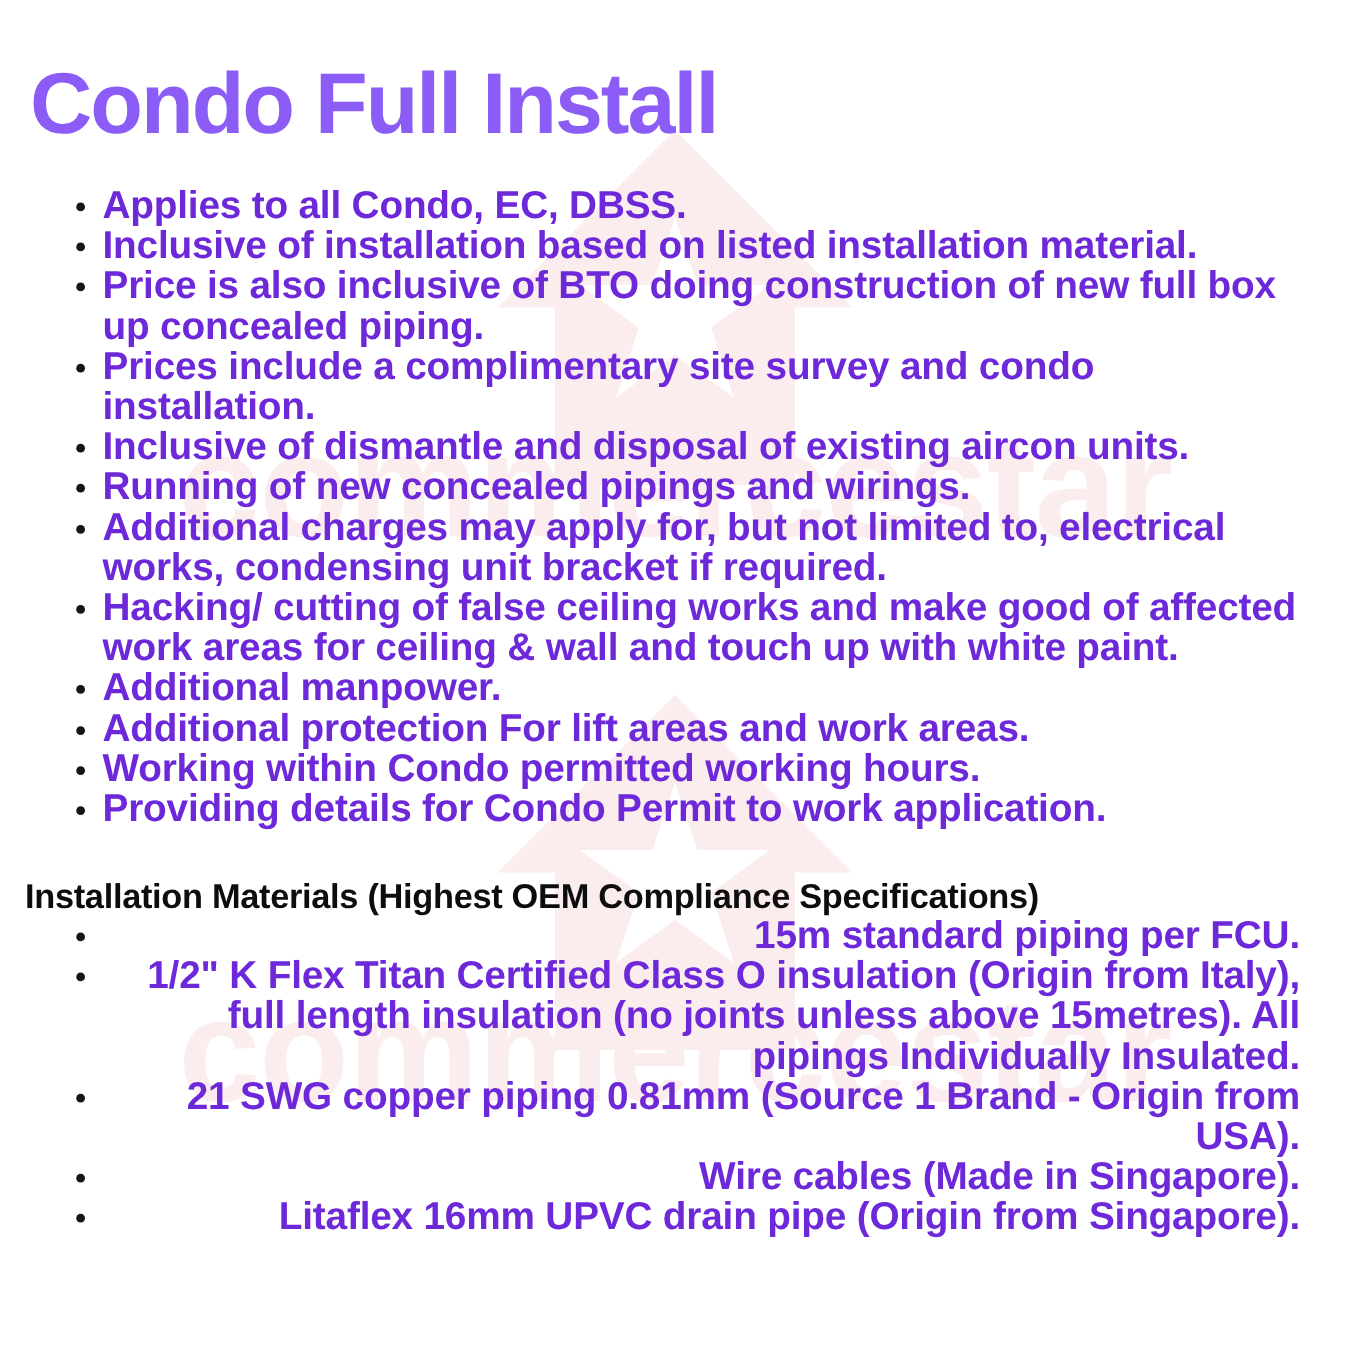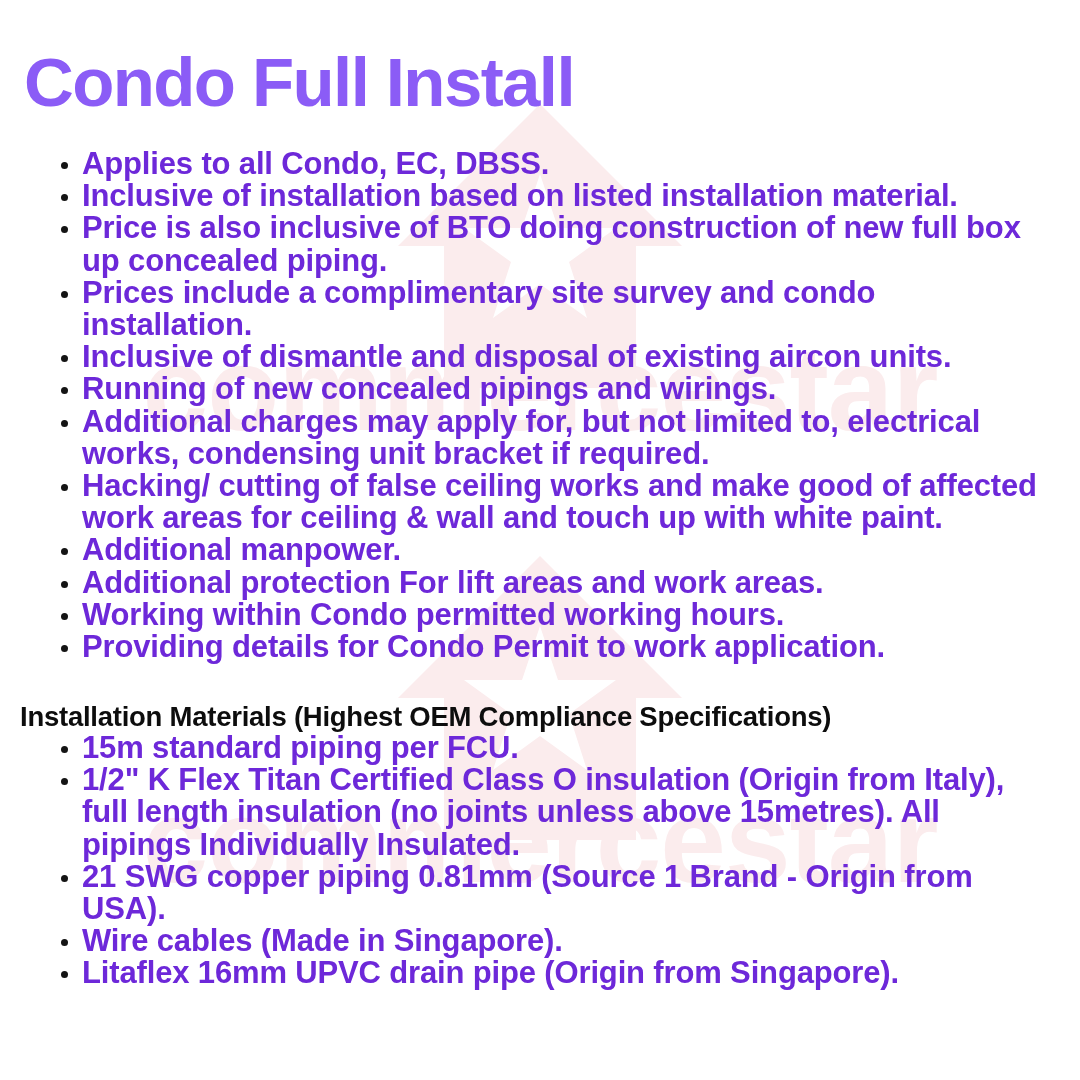--- a/index.html
+++ b/index.html
@@ -116,21 +116,21 @@
     left: 16px;
     top: 697px;
     margin: 4px;
     font-size: 27.5px;
     font-weight: 700;
     line-height: 32px;
     letter-spacing: -0.25px;
     color: #0d0d0d;
   }
 
-  .bullet-list.list-materials { top: 732px; }
+  .bullet-list.list-materials { top: 732px; text-align: right; }
 </style>
 </head>
 <body>
 
 <div id="page">
 
   <div class="wm-layer">
 
     <div class="wm-mark wm-mark-1">
       <svg class="wm-logo" viewBox="0 0 300 300">

